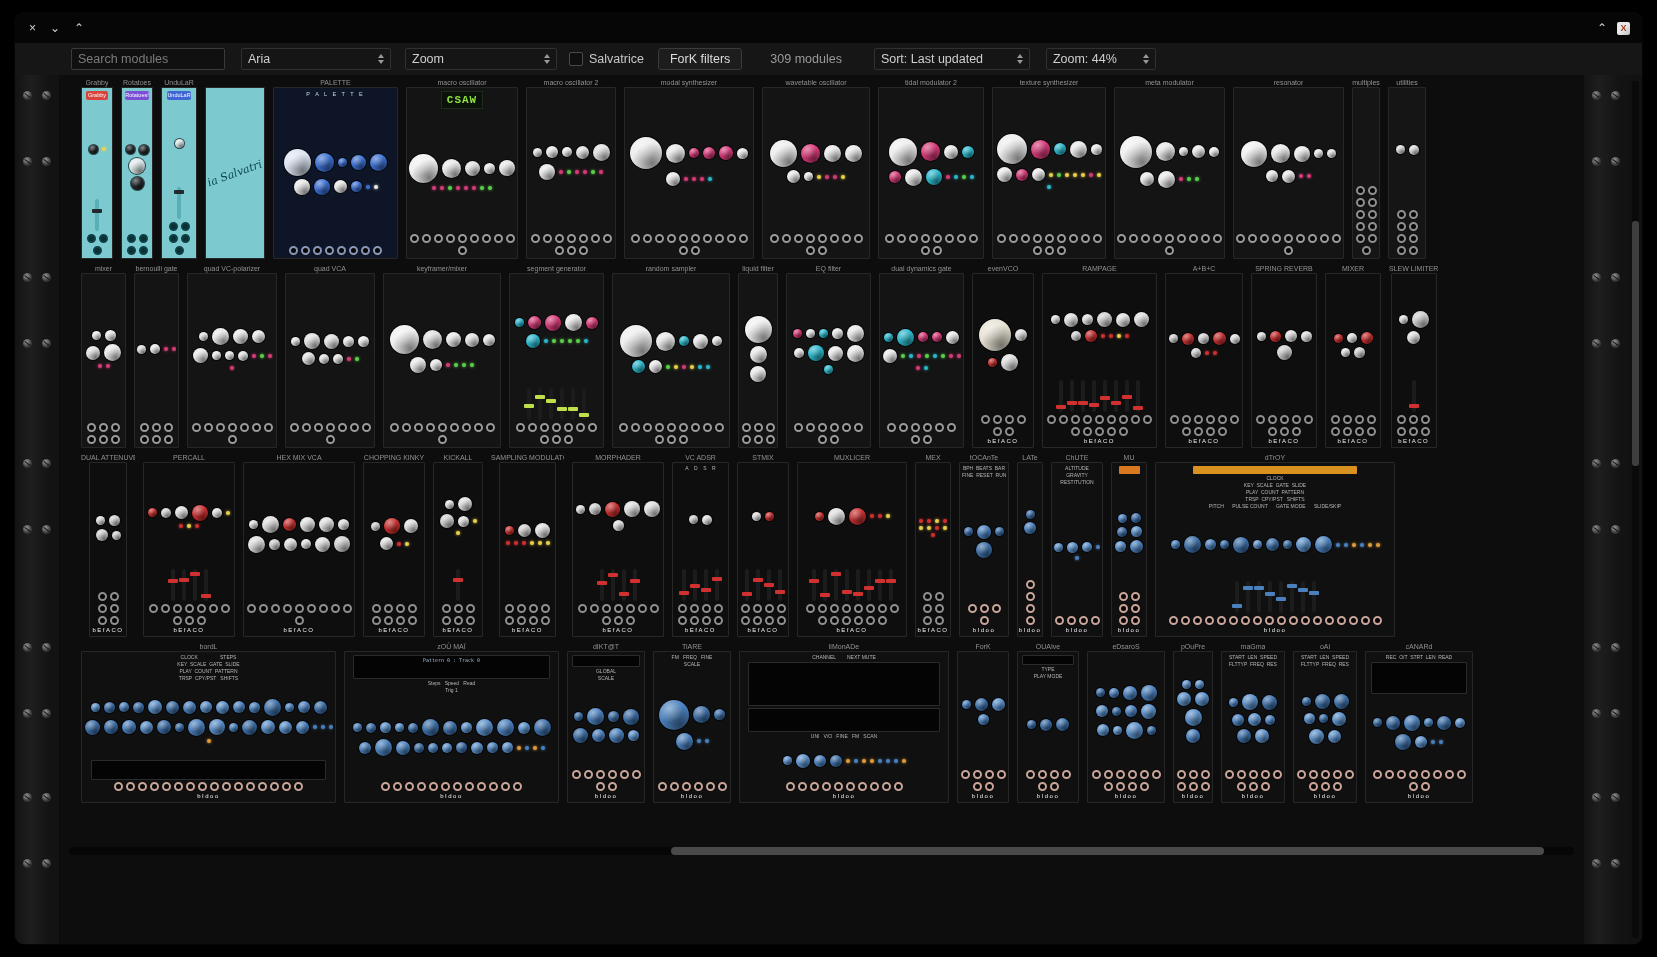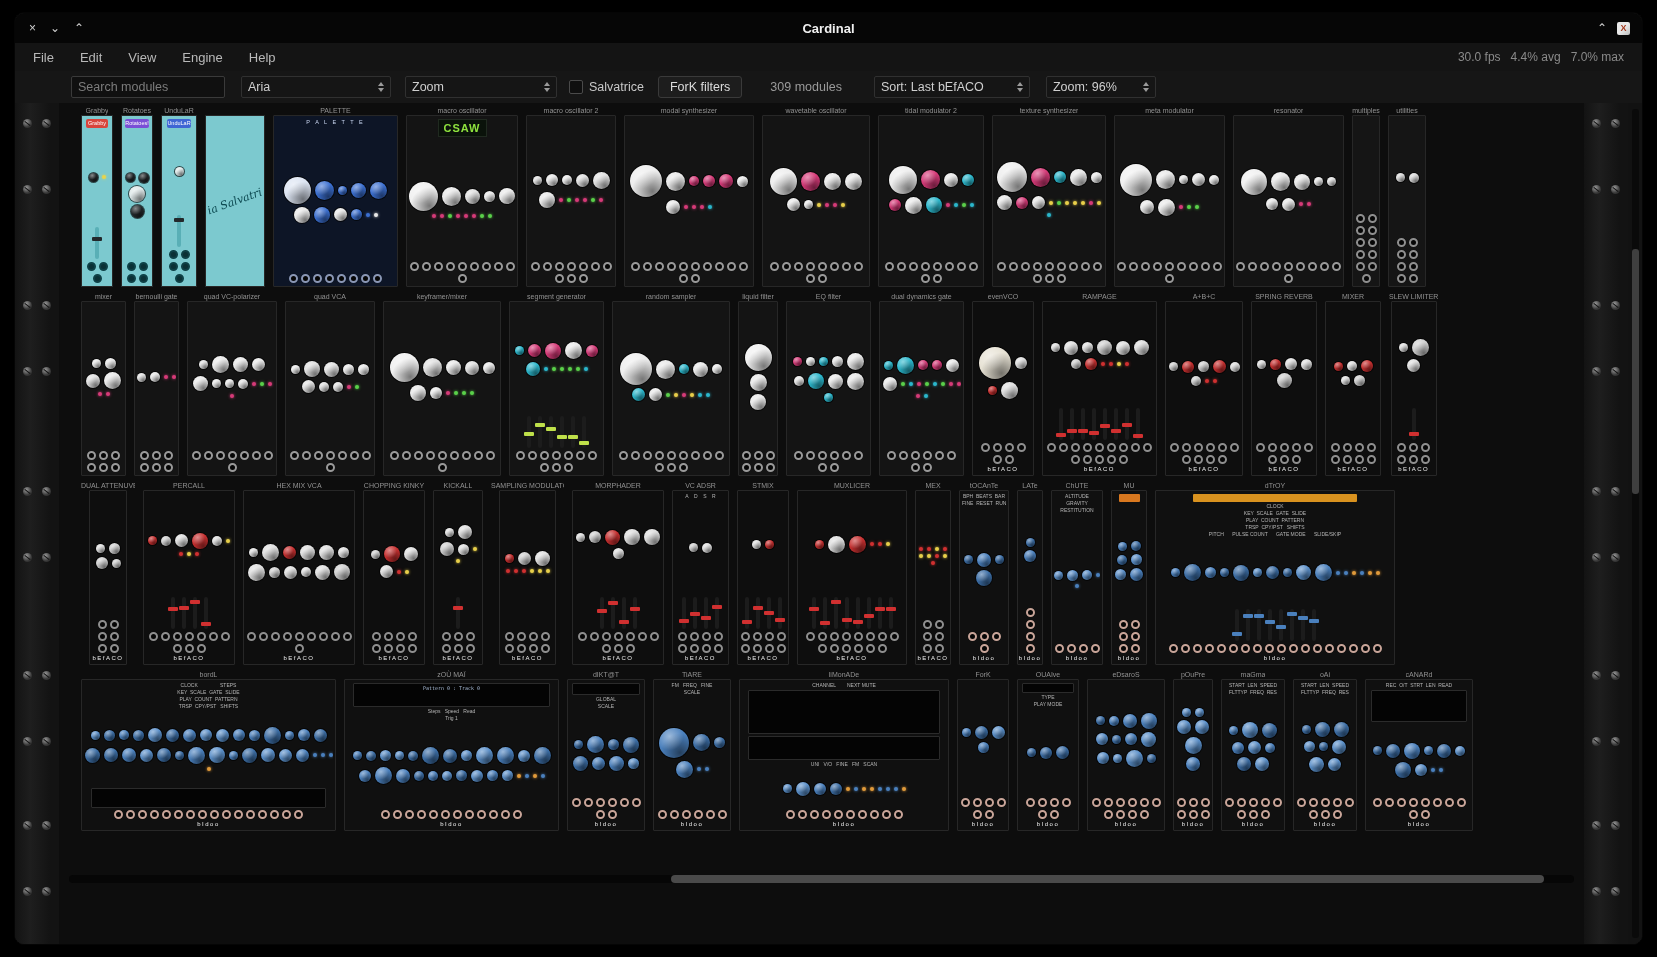--- a/index.html
+++ b/index.html
@@ -70,54 +70,45 @@
     box-shadow:0 0 0 1px rgba(0,0,0,.65);}
   .led{width:4px;height:4px;border-radius:50%;flex:0 0 auto;}
   .pzone{display:flex;flex-wrap:wrap;justify-content:center;gap:3px;width:100%;padding:1px 0;}
   .port{width:9px;height:9px;border-radius:50%;border:2px solid #999;background:#050505;box-sizing:border-box;flex:0 0 auto;}
   .szone{display:flex;justify-content:center;gap:7px;width:100%;padding:2px 0;}
   .slider{width:4px;height:32px;background:#1c1c1c;position:relative;border-radius:2px;flex:0 0 auto;}
   .slider i{position:absolute;left:-3px;width:10px;height:4px;border-radius:1px;display:block;}
   .section{font-size:5px;line-height:7px;color:#b5b5b5;white-space:pre;width:100%;text-align:center;overflow:hidden;}
   .tagbar{min-width:82%;height:9px;border-radius:2px;color:#fff;font-size:5.5px;line-height:9px;text-align:center;margin:1px 0;}
   .ptitle{font-size:5.5px;letter-spacing:2px;color:#c9d6f0;line-height:8px;}
-  .lcd{font-family:Liberation Sans, sans-serif;font-size:11px;font-weight:bold;color:#8ee23e;background:#0a120a;
+  .lcd{font-family:Liberation Mono, monospace;font-size:11px;font-weight:bold;color:#8ee23e;background:#0a120a;
     border:1px solid #202a20;padding:0 5px;line-height:16px;letter-spacing:1px;margin:1px 0;}
   .screen{width:94%;background:#040404;border:1px solid #2b2b2b;border-radius:1px;margin:1px 0;color:#a9bdd8;
     font-size:5px;font-family:"DejaVu Sans Mono",monospace;line-height:8px;text-align:center;flex:0 0 auto;box-sizing:border-box;}
   .banner{width:70%;height:8px;border-radius:1px;margin:1px 0;flex:0 0 auto;}
   .brand{font-size:6px;letter-spacing:1.5px;color:#ededed;line-height:8px;}
   .art-text{font-family:"DejaVu Serif",serif;font-style:italic;font-size:11px;color:#0d4a52;transform:rotate(-20deg);white-space:nowrap;}
 </style>
 </head>
 <body>
 
 <div class="window">
 
   <div class="titlebar">
     <div class="tb-group left">
       <span class="tb-btn">×</span>
       <span class="tb-btn">⌄</span>
       <span class="tb-btn">⌃</span>
     </div>
-    <div class="tb-title">Cardinal</div>
     <div class="tb-group right">
       <span class="tb-btn">⌃</span>
       <span class="tb-badge">X</span>
     </div>
   </div>
 
-  <div class="menubar">
-    <span class="menu-item">File</span>
-    <span class="menu-item">Edit</span>
-    <span class="menu-item">View</span>
-    <span class="menu-item">Engine</span>
-    <span class="menu-item">Help</span>
-    <span class="menu-stats">30.0 fps   4.4% avg   7.0% max</span>
-  </div>
 
   <div class="filterbar">
     <input class="search" placeholder="Search modules" style="">
     <div class="dropdown dd-brand">
       <span>Aria</span>
       <span class="spin">
           <i class="up"></i>
           <i class="dn"></i>
         </span>
     </div>
@@ -126,28 +117,28 @@
       <span class="spin">
           <i class="up"></i>
           <i class="dn"></i>
         </span>
     </div>
     <span class="chk"></span>
     <span class="lbl">Salvatrice</span>
     <button class="reset">ForK filters</button>
     <span class="count">309 modules</span>
     <div class="dropdown dd-sort">
-      <span>Sort: Last bEfACO</span>
+      <span>Sort: Last updated</span>
       <span class="spin">
           <i class="up"></i>
           <i class="dn"></i>
         </span>
     </div>
     <div class="dropdown dd-zoom">
-      <span>Zoom: 96%</span>
+      <span>Zoom: 44%</span>
       <span class="spin">
           <i class="up"></i>
           <i class="dn"></i>
         </span>
     </div>
   </div>
 
   <div class="browser">
     <div class="rail" id="rail-left">
         <div class="screw" style="left: 8px; top: 16px;"></div>

